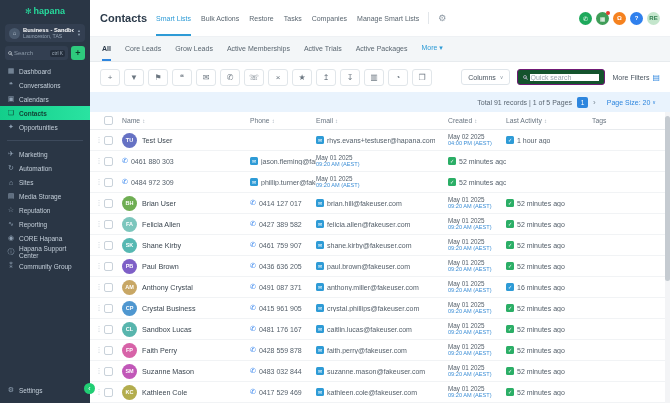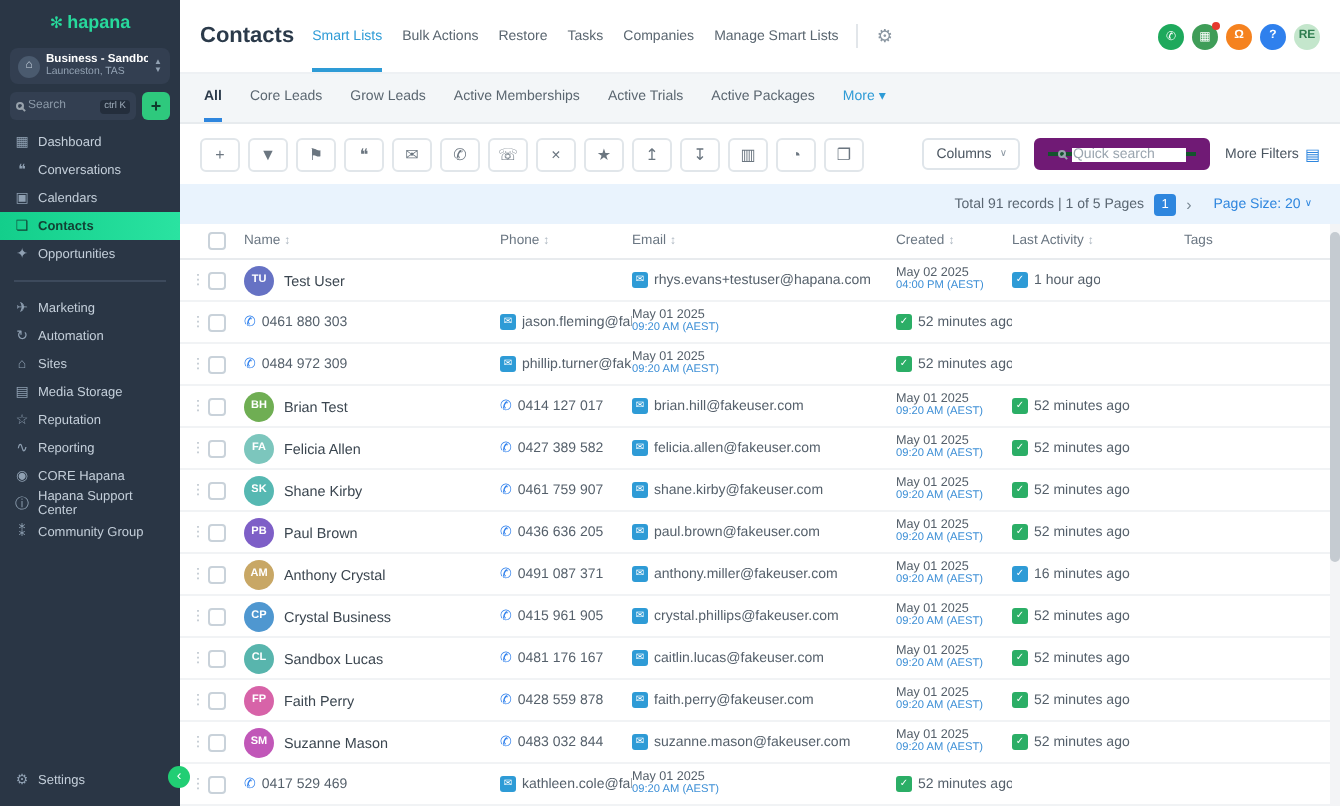--- a/index.html
+++ b/index.html
@@ -50,21 +50,21 @@
   .subtab { font-size:7px; color:#5a6670; display:flex; align-items:center; border-bottom:2px solid transparent; cursor:pointer; white-space:nowrap; }
   .subtab.active { color:#2b3a4a; border-bottom-color:#2e86de; font-weight:bold; }
   .subtab.accent { color:#2e9bd6; }
 
   .toolbar { height:30px; display:flex; align-items:center; padding:0 10px; background:#fff; }
   .tools { display:flex; gap:4px; align-items:center; }
   .tool-btn { width:20px; height:17px; border:1px solid #e1e6ea; border-radius:3px; background:#fff; display:flex; align-items:center; justify-content:center; font-size:8px; color:#6b7680; cursor:pointer; }
   .tb-right { margin-left:auto; display:flex; align-items:center; gap:7px; }
   .columns-pill { display:flex; gap:4px; align-items:center; border:1px solid #dfe5ea; border-radius:3px; height:16px; padding:0 6px; font-size:7px; color:#4a5560; cursor:pointer; }
   .caret { font-size:5px; color:#8b97a2; }
-  .qsearch { display:flex; align-items:center; gap:3px; border:7px solid #701a75; border-radius:3px; height:16px; padding:0 5px; width:88px; background:#14532d; }
+  .qsearch { display:flex; align-items:center; gap:3px; border:1px solid #701a75; border-radius:3px; height:16px; padding:0 5px; width:88px; background:#14532d; }
   .qsearch input { border:none; outline:none; font-size:7px; width:100%; color:#4a5560; }
   .qsearch input::placeholder { color:#9aa5af; }
   .more-filters { display:flex; align-items:center; gap:3px; font-size:7px; color:#4a5560; cursor:pointer; }
   .mf-icon { color:#2e86de; font-size:8px; }
 
   .info-row { height:20px; background:#e9f3fd; display:flex; align-items:center; justify-content:flex-end; gap:5px; padding-right:14px; font-size:7px; color:#5a6672; }
   .page-box { min-width:11px; height:11px; background:#2e86de; color:#fff; border-radius:2px; display:flex; align-items:center; justify-content:center; font-size:6.5px; cursor:pointer; }
   .page-next { color:#7a8894; font-size:8px; cursor:pointer; }
   .page-size { color:#2e86de; margin-left:6px; display:flex; gap:2px; align-items:center; cursor:pointer; }
   .page-size .caret { color:#2e86de; }
@@ -386,21 +386,21 @@
             <span class="act-icon green">✓</span>
             <span>52 minutes ago</span>
           </div>
           <div class="cell"></div>
         </div>
         <div class="row">
           <span class="dots">⋮</span>
           <span class="cb"></span>
           <div class="namecell">
             <span class="avatar" style="background: rgb(111, 174, 83);">BH</span>
-            <span class="nm">Brian Test</span>
+            <span class="nm">Brian User</span>
           </div>
           <div class="cell">
             <span class="ph-icon">✆</span>
             <span>0414 127 017</span>
           </div>
           <div class="cell">
             <span class="mail-icon">✉</span>
             <span>brian.hill@fakeuser.com</span>
           </div>
           <div class="created">
@@ -609,20 +609,24 @@
           </div>
           <div class="cell">
             <span class="act-icon green">✓</span>
             <span>52 minutes ago</span>
           </div>
           <div class="cell"></div>
         </div>
         <div class="row">
           <span class="dots">⋮</span>
           <span class="cb"></span>
+          <div class="namecell">
+            <span class="avatar" style="background: rgb(179, 173, 78);">KC</span>
+            <span class="nm">Kathleen Cole</span>
+          </div>
           <div class="cell">
             <span class="ph-icon">✆</span>
             <span>0417 529 469</span>
           </div>
           <div class="cell">
             <span class="mail-icon">✉</span>
             <span>kathleen.cole@fakeuser.com</span>
           </div>
           <div class="created">
             <span class="cdate">May 01 2025</span>

